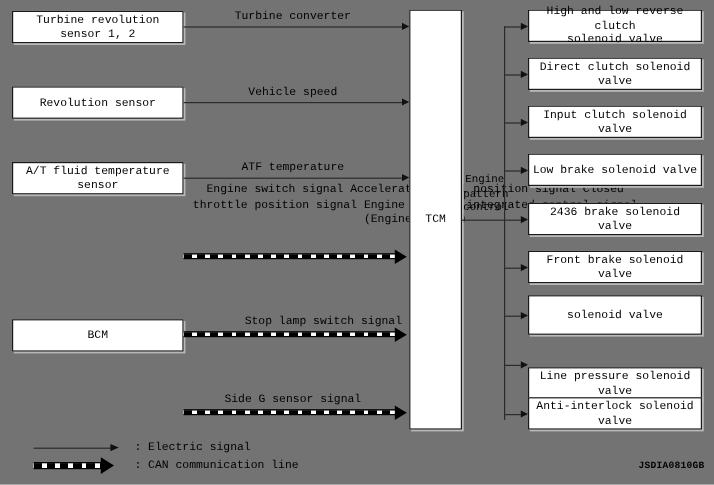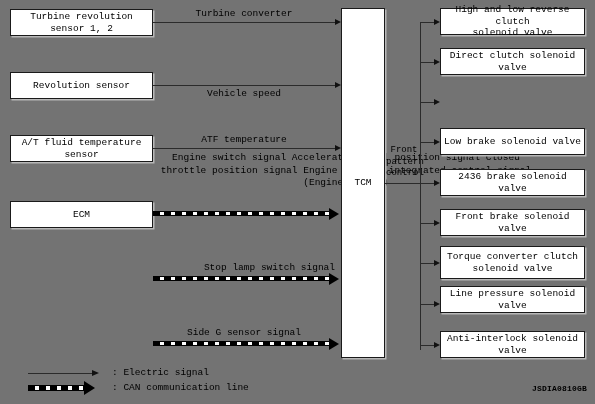--- a/index.html
+++ b/index.html
@@ -191,33 +191,33 @@
   </div>
 
   <div class="box in-box" style="top:72px;">
     <span>Revolution sensor</span>
   </div>
 
   <div class="box in-box" style="top:135px;align-items:flex-end;">
     <span>A/T fluid temperature sensor</span>
   </div>
 
-  <div class="box in-box" style="top:201px;">
-    <span>ECM</span>
-  </div>
-
+
+  <div class="box in-box" style="top:266px;">
+    <span>BCM</span>
+  </div>
 
 
   <div class="hline" style="left:153px; top:22px; width:182px;"></div>
   <div class="arrow-head" style="left:335px; top:18.5px;"></div>
   <div class="wire-label" style="left:153px; top:8px; width:182px;">Turbine converter</div>
 
   <div class="hline" style="left:153px; top:85px; width:182px;"></div>
   <div class="arrow-head" style="left:335px; top:81.5px;"></div>
-  <div class="wire-label" style="left:153px; top:88px; width:182px;">Vehicle speed</div>
+  <div class="wire-label" style="left:153px; top:71px; width:182px;">Vehicle speed</div>
 
   <div class="hline" style="left:153px; top:148px; width:182px;"></div>
   <div class="arrow-head" style="left:335px; top:144.5px;"></div>
   <div class="wire-label" style="left:153px; top:134px; width:182px;">ATF temperature</div>
 
   <div class="ecm-block">
     <span>Engine switch signal</span>
     <span>Accelerator pedal position signal</span>
     <span>Closed throttle position signal</span>
     <span>Engine and A/T integrated control signal</span>
@@ -234,21 +234,21 @@
   <div class="canline" style="left:153px; top:341px; width:178px;"></div>
   <div class="can-head" style="left:329px; top:337.5px;"></div>
   <div class="wire-label" style="left:153px; top:327px; width:182px;">Side G sensor signal</div>
 
   <div class="box" id="tcm-box">
     <span>TCM</span>
   </div>
 
   <div class="hline" style="left:385px; top:183px; width:36px;"></div>
   <div id="shift-label">
-    <span>Front</span>
+    <span>Engine</span>
     <span>pattern</span>
     <span>control</span>
   </div>
 
   <div class="vline" style="left:420px; top:22px; height:328px;"></div>
 
   <div class="box out-box" style="top:8px;">
     <div>
       <span>High and low reverse clutch</span>
       <span>solenoid valve</span>
@@ -256,20 +256,23 @@
   </div>
   <div class="hline" style="left:420px; top:22px; width:14px;"></div>
   <div class="arrow-head" style="left:434px; top:18.5px;"></div>
 
   <div class="box out-box" style="top:48px;">
     <span>Direct clutch solenoid valve</span>
   </div>
   <div class="hline" style="left:420px; top:62px; width:14px;"></div>
   <div class="arrow-head" style="left:434px; top:58.5px;"></div>
 
+  <div class="box out-box" style="top:88px;">
+    <span>Input clutch solenoid valve</span>
+  </div>
   <div class="hline" style="left:420px; top:102px; width:14px;"></div>
   <div class="arrow-head" style="left:434px; top:98.5px;"></div>
 
   <div class="box out-box" style="top:128px;">
     <span>Low brake solenoid valve</span>
   </div>
   <div class="hline" style="left:420px; top:142px; width:14px;"></div>
   <div class="arrow-head" style="left:434px; top:138.5px;"></div>
 
   <div class="box out-box" style="top:169px;">
@@ -279,28 +282,27 @@
   <div class="arrow-head" style="left:434px; top:179.5px;"></div>
 
   <div class="box out-box" style="top:209px;">
     <span>Front brake solenoid valve</span>
   </div>
   <div class="hline" style="left:420px; top:223px; width:14px;"></div>
   <div class="arrow-head" style="left:434px; top:219.5px;"></div>
 
   <div class="box out-box" style="top:246px; height:33px;">
     <div>
-      <span>Torque converter clutch</span>
       <span>solenoid valve</span>
     </div>
   </div>
   <div class="hline" style="left:420px; top:263px; width:14px;"></div>
   <div class="arrow-head" style="left:434px; top:259.5px;"></div>
 
-  <div class="box out-box" style="top:286px;">
+  <div class="box out-box" style="top:306px;">
     <span>Line pressure solenoid valve</span>
   </div>
   <div class="hline" style="left:420px; top:304px; width:14px;"></div>
   <div class="arrow-head" style="left:434px; top:300.5px;"></div>
 
   <div class="box out-box" style="top:331px;">
     <span>Anti-interlock solenoid valve</span>
   </div>
   <div class="hline" style="left:420px; top:345px; width:14px;"></div>
   <div class="arrow-head" style="left:434px; top:341.5px;"></div>

